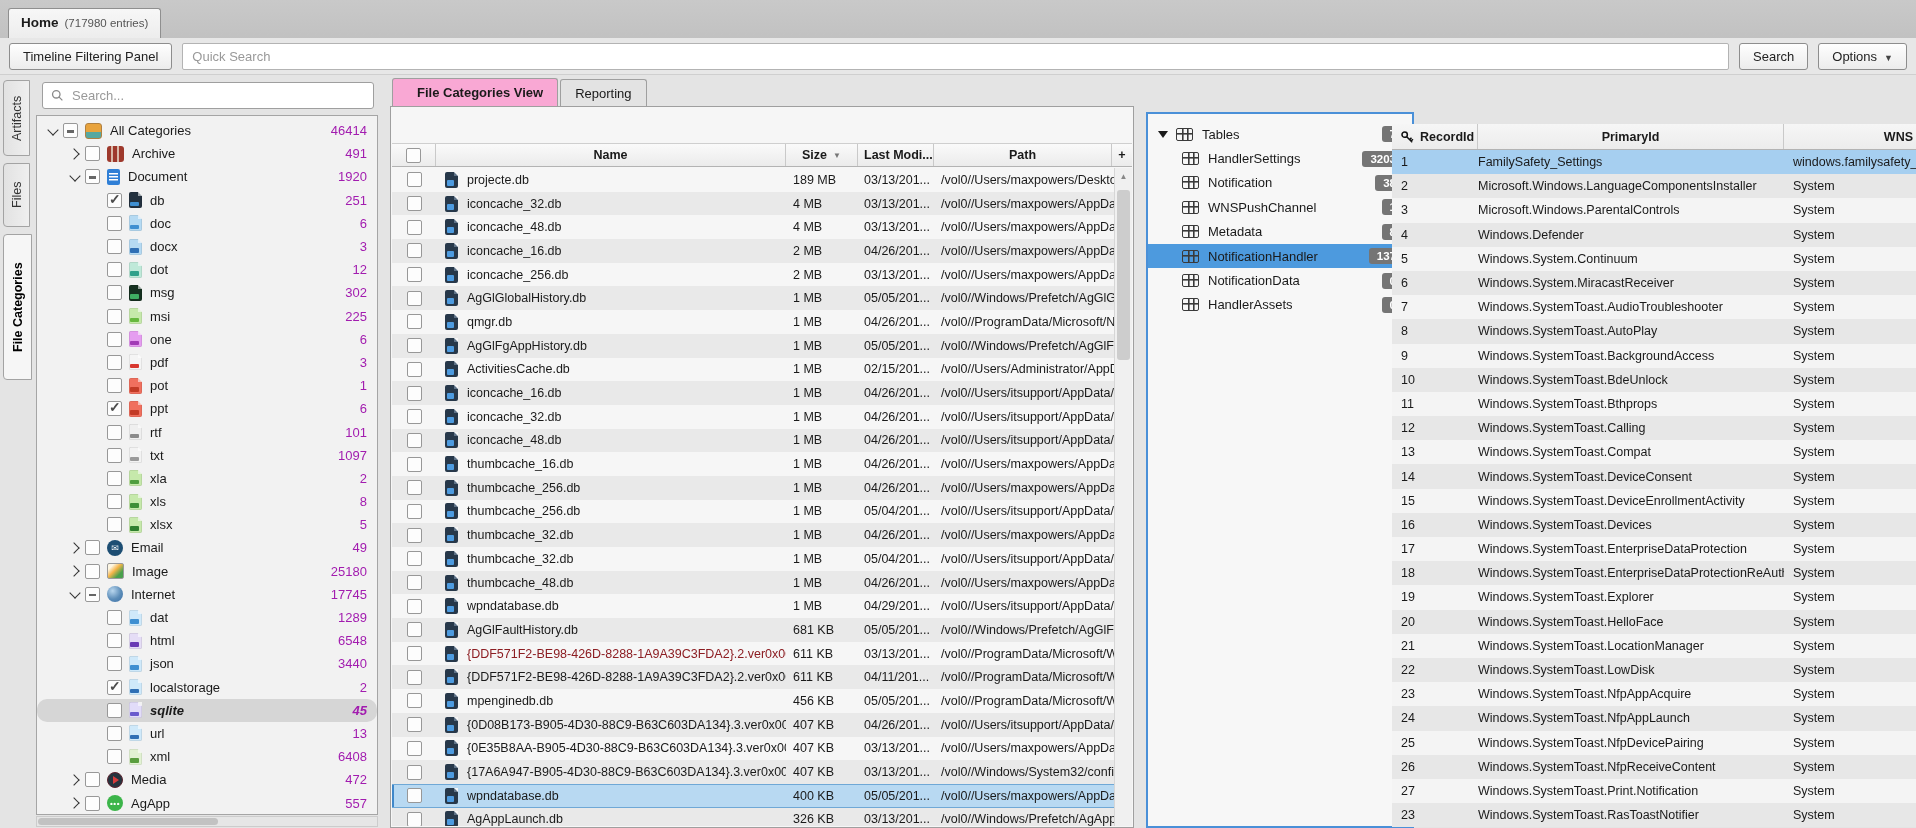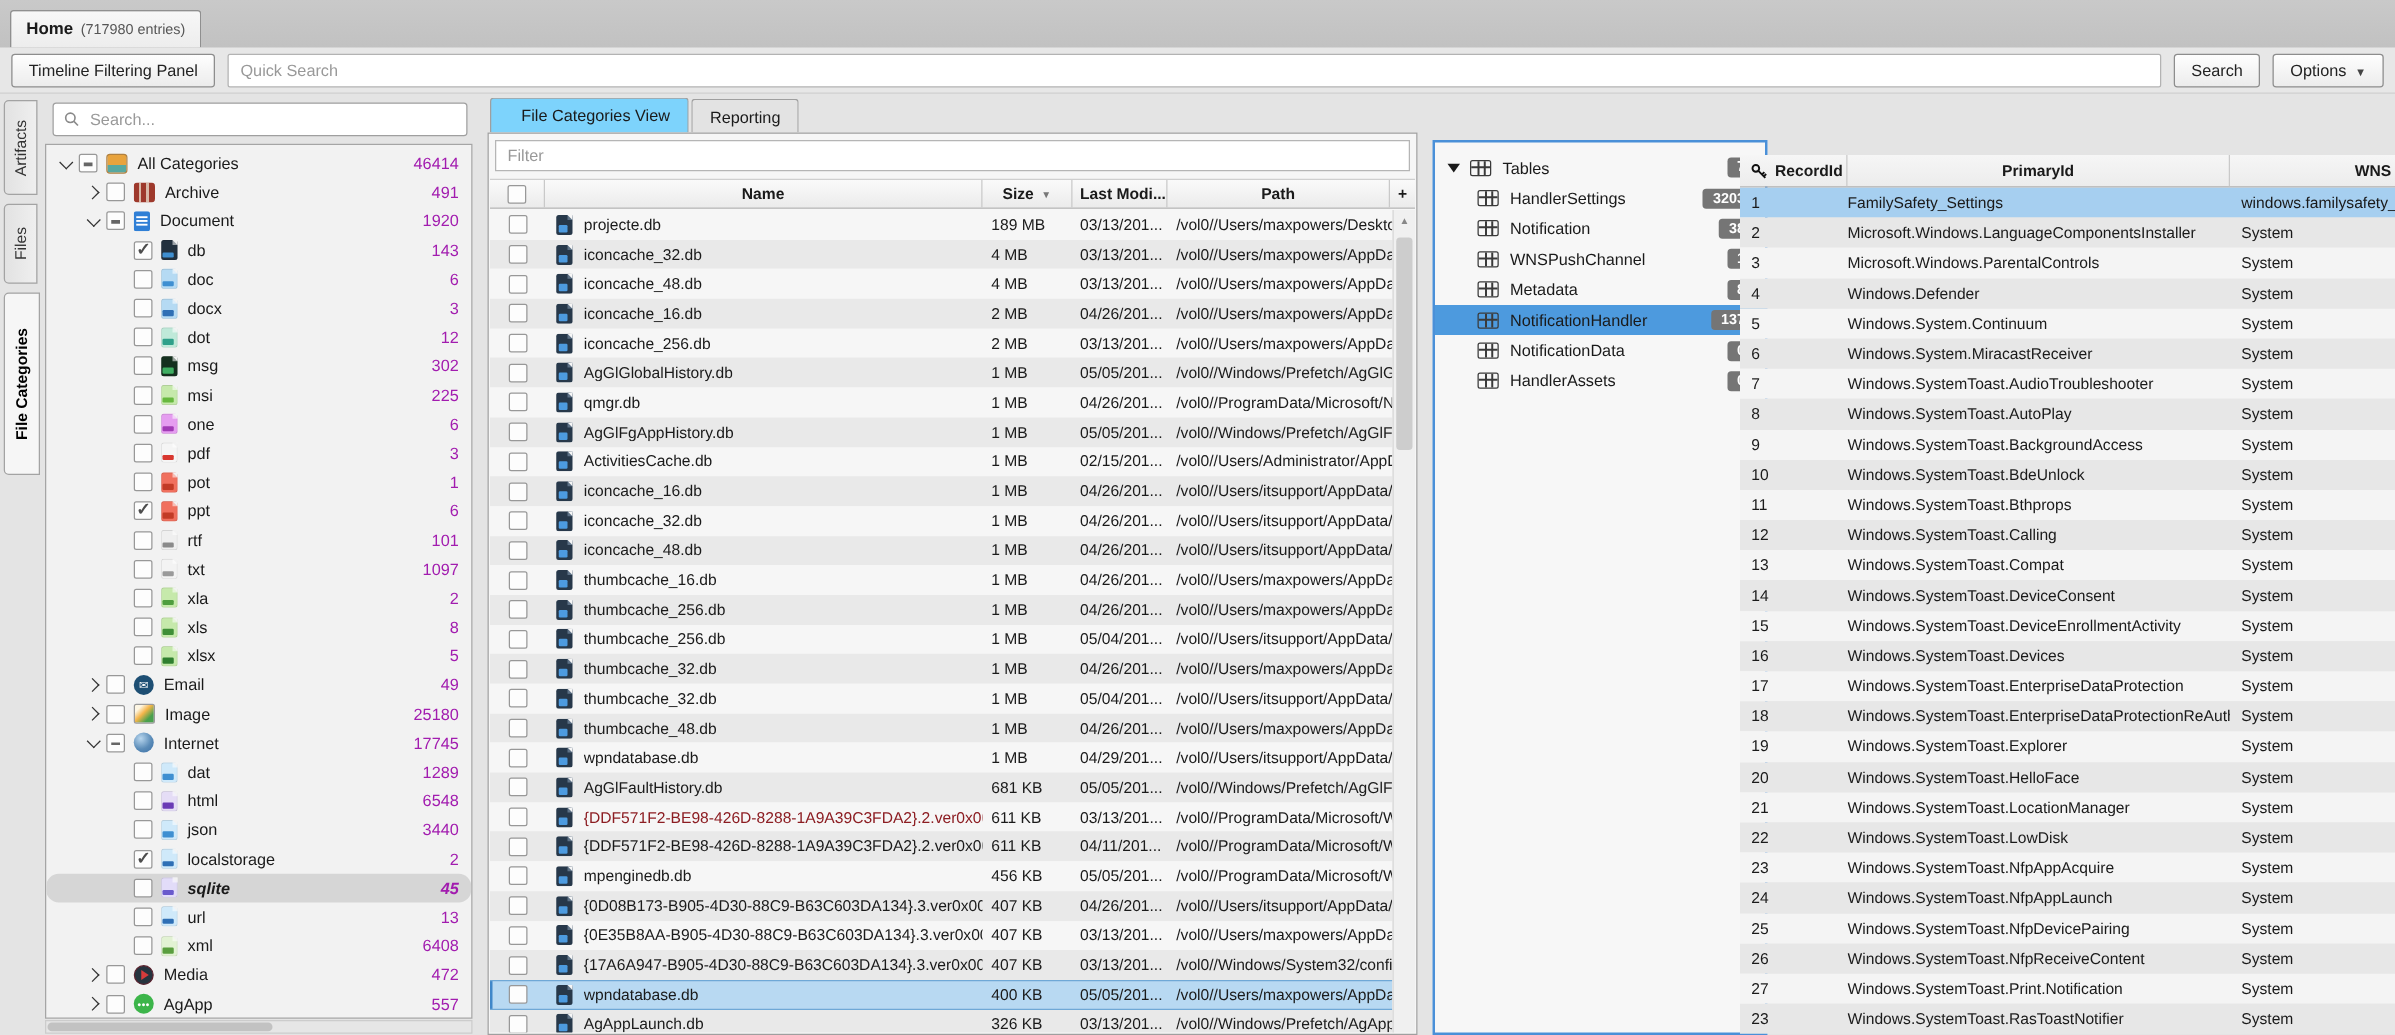--- a/index.html
+++ b/index.html
@@ -80,21 +80,21 @@
                     border-bottom:4px solid transparent; margin-left:2px; }
   .i-other { width:16px; height:16px; border-radius:50%; background:#3cb54a; font-weight:bold; letter-spacing:0.5px; }
   .tlabel { white-space:nowrap; }
   .tcount { margin-left:auto; color:#a21caf; }
 
   
   .files-panel { position:absolute; left:390px; top:78px; width:744px; bottom:0; }
   .ftabs { height:28px; display:flex; gap:2px; padding-left:2px; align-items:flex-end; }
   .ftab { height:27px; padding:0 14px; display:flex; align-items:center; border:1px solid #9f9f9f; border-bottom:none;
           border-radius:3px 3px 0 0; background:#e3e3e3; font-size:13px; }
-  .ftab.active { background:#7dd3fc; font-weight:normal; height:28px;padding-left:24px; }
+  .ftab.active { background:#f9a8d4; font-weight:bold; height:28px;padding-left:24px; }
   .fbox { position:absolute; top:28px; left:0; right:0; bottom:0; border:1px solid #9f9f9f; background:#f6f6f6; }
   .filter { position:absolute; top:5px; left:5px; right:5px; height:25px; border:1px solid #b5b5b5; background:#fff;
             font-family:inherit; font-size:13px; padding:0 9px; color:#333; }
   .filter::placeholder { color:#999; }
   .fhead { position:absolute; top:36px; left:1px; right:1px; height:24px; display:flex; align-items:center;
            background:linear-gradient(#fafafa,#ebebeb); border-top:1px solid #cfcfcf; border-bottom:1px solid #b3b3b3;
            font-weight:bold; font-size:12.5px; }
   .fhead > div { border-right:1px solid #c9c9c9; height:100%; display:flex; align-items:center; justify-content:center; }
   .fh-cb { width:44px; } .fh-cb .cb { margin:0; }
   .fh-name { width:350px; }
@@ -210,21 +210,21 @@
     <span class="cb indeterminate"></span>
     <span class="icn cicon i-document"></span>
     <span class="tlabel">Document</span>
     <span class="tcount">1920</span>
   </div>
         <div class="trow">
     <span class="exp" style="margin-left: 44px;"></span>
     <span class="cb checked"></span>
     <span class="icn ficon" style="--bg: #23313f; --tag: #3f8fd1;"></span>
     <span class="tlabel">db</span>
-    <span class="tcount">143</span>
+    <span class="tcount">251</span>
   </div>
         <div class="trow">
     <span class="exp" style="margin-left: 44px;"></span>
     <span class="cb"></span>
     <span class="icn ficon" style="--bg: #b5daf3; --tag: #3f8fd1;"></span>
     <span class="tlabel">doc</span>
     <span class="tcount">6</span>
   </div>
         <div class="trow">
     <span class="exp" style="margin-left: 44px;"></span>
@@ -406,21 +406,20 @@
         <div class="thumb"></div>
       </div>
   </div>
 
   <div class="files-panel">
     <div class="ftabs">
       <div class="ftab active">File Categories View</div>
       <div class="ftab">Reporting</div>
     </div>
     <div class="fbox">
-      <input class="filter" placeholder="Filter" style="">
       <div class="fhead">
         <div class="fh-cb">
             <span class="cb"></span>
           </div>
         <div class="fh-name">Name</div>
         <div class="fh-size">
             <span>Size</span>
             <span class="sort">▼</span>
           </div>
         <div class="fh-mod">Last Modi...</div>

